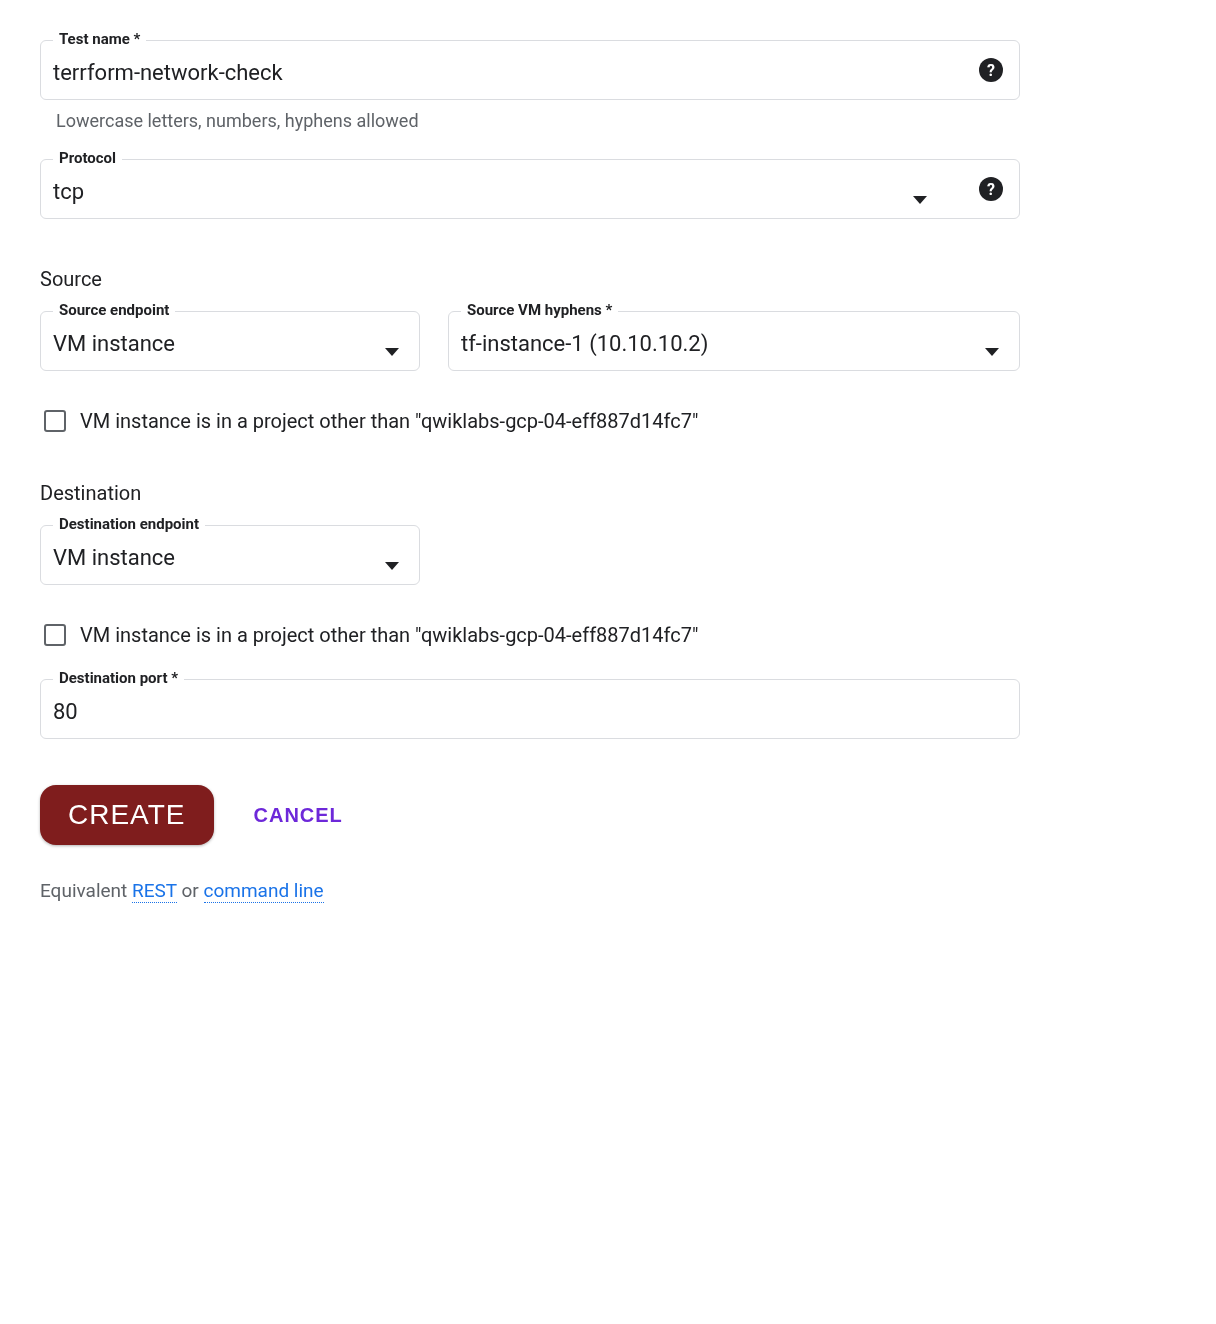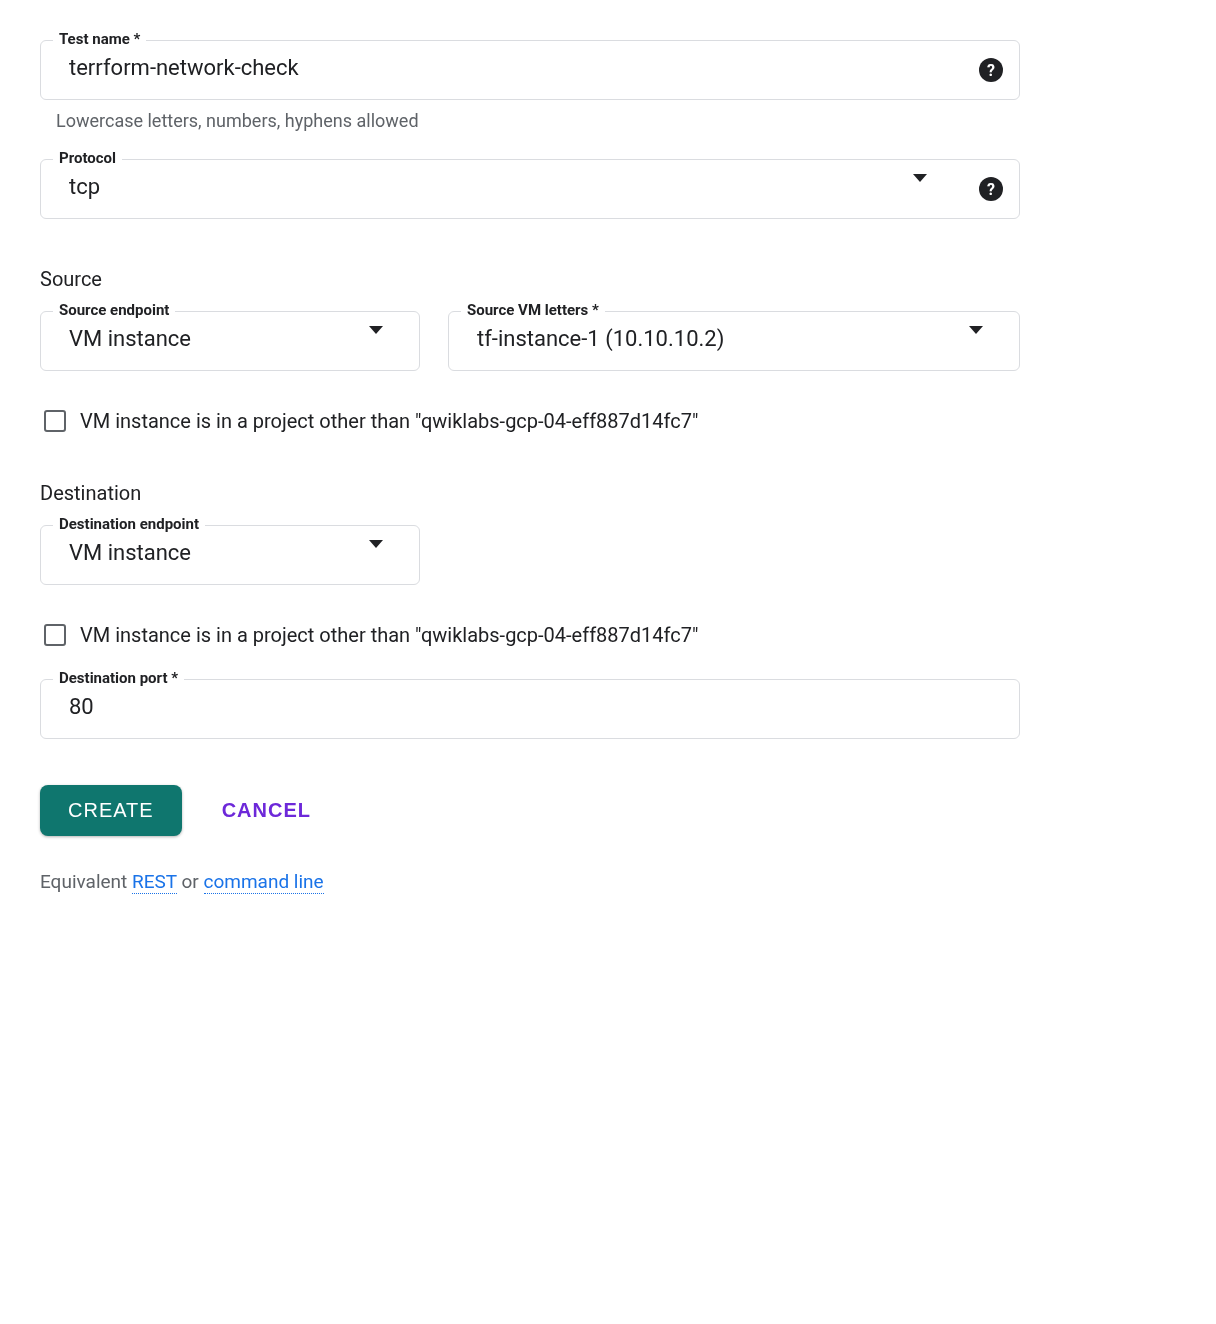--- a/index.html
+++ b/index.html
@@ -9,23 +9,23 @@
       padding: 40px;
       color: #202124;
       width: 1216px;
     }
     .form-container { max-width: 980px; }
     .field-wrap { position: relative; margin-bottom: 8px; }
     .outlined-field {
       position: relative;
       border: 1px solid #dadce0;
       border-radius: 6px;
-      padding: 14px 28px;
-      display: flex;
-      align-items: flex-start;
+      padding: 14px 12px;
+      display: flex;
+      align-items: flex-end;
       min-height: 60px;
     }
     .outlined-field.has-help { padding-right: 56px; }
     .field-label {
       position: absolute;
       top: -11px;
       left: 12px;
       background: #fff;
       padding: 0 6px;
       font-size: 15px;
@@ -105,28 +105,28 @@
       color: #202124;
       text-align: center;
     }
     .actions {
       display: flex;
       gap: 40px;
       align-items: center;
       margin: 46px 0 34px 0;
     }
     .btn-primary {
-      background: #0f766e;
+      background: #7f1d1d;
       color: #fff;
       border: none;
-      font-size: 20px;
+      font-size: 28px;
       font-weight: 500;
       letter-spacing: 1px;
       padding: 14px 28px;
-      border-radius: 8px;
+      border-radius: 16px;
       cursor: pointer;
       box-shadow: 0 1px 3px rgba(0,0,0,0.3);
     }
     .btn-text {
       background: none;
       border: none;
       font-size: 20px;
       font-weight: 700;
       letter-spacing: 1px;
       color: #6d28d9;
@@ -170,21 +170,21 @@
   <div class="row">
     <div class="field-wrap small">
       <div class="outlined-field">
         <span class="field-label">Source endpoint</span>
         <span class="field-value">VM instance</span>
         <span class="dropdown-arrow"></span>
       </div>
     </div>
     <div class="field-wrap">
       <div class="outlined-field">
-        <span class="field-label">Source VM letters *</span>
+        <span class="field-label">Source VM hyphens *</span>
         <span class="field-value">tf-instance-1 (10.10.10.2)</span>
         <span class="dropdown-arrow"></span>
       </div>
     </div>
   </div>
   <div class="checkbox-row">
     <div class="checkbox"></div>
     <span class="checkbox-label">VM instance is in a project other than "qwiklabs-gcp-04-eff887d14fc7"</span>
   </div>
 

